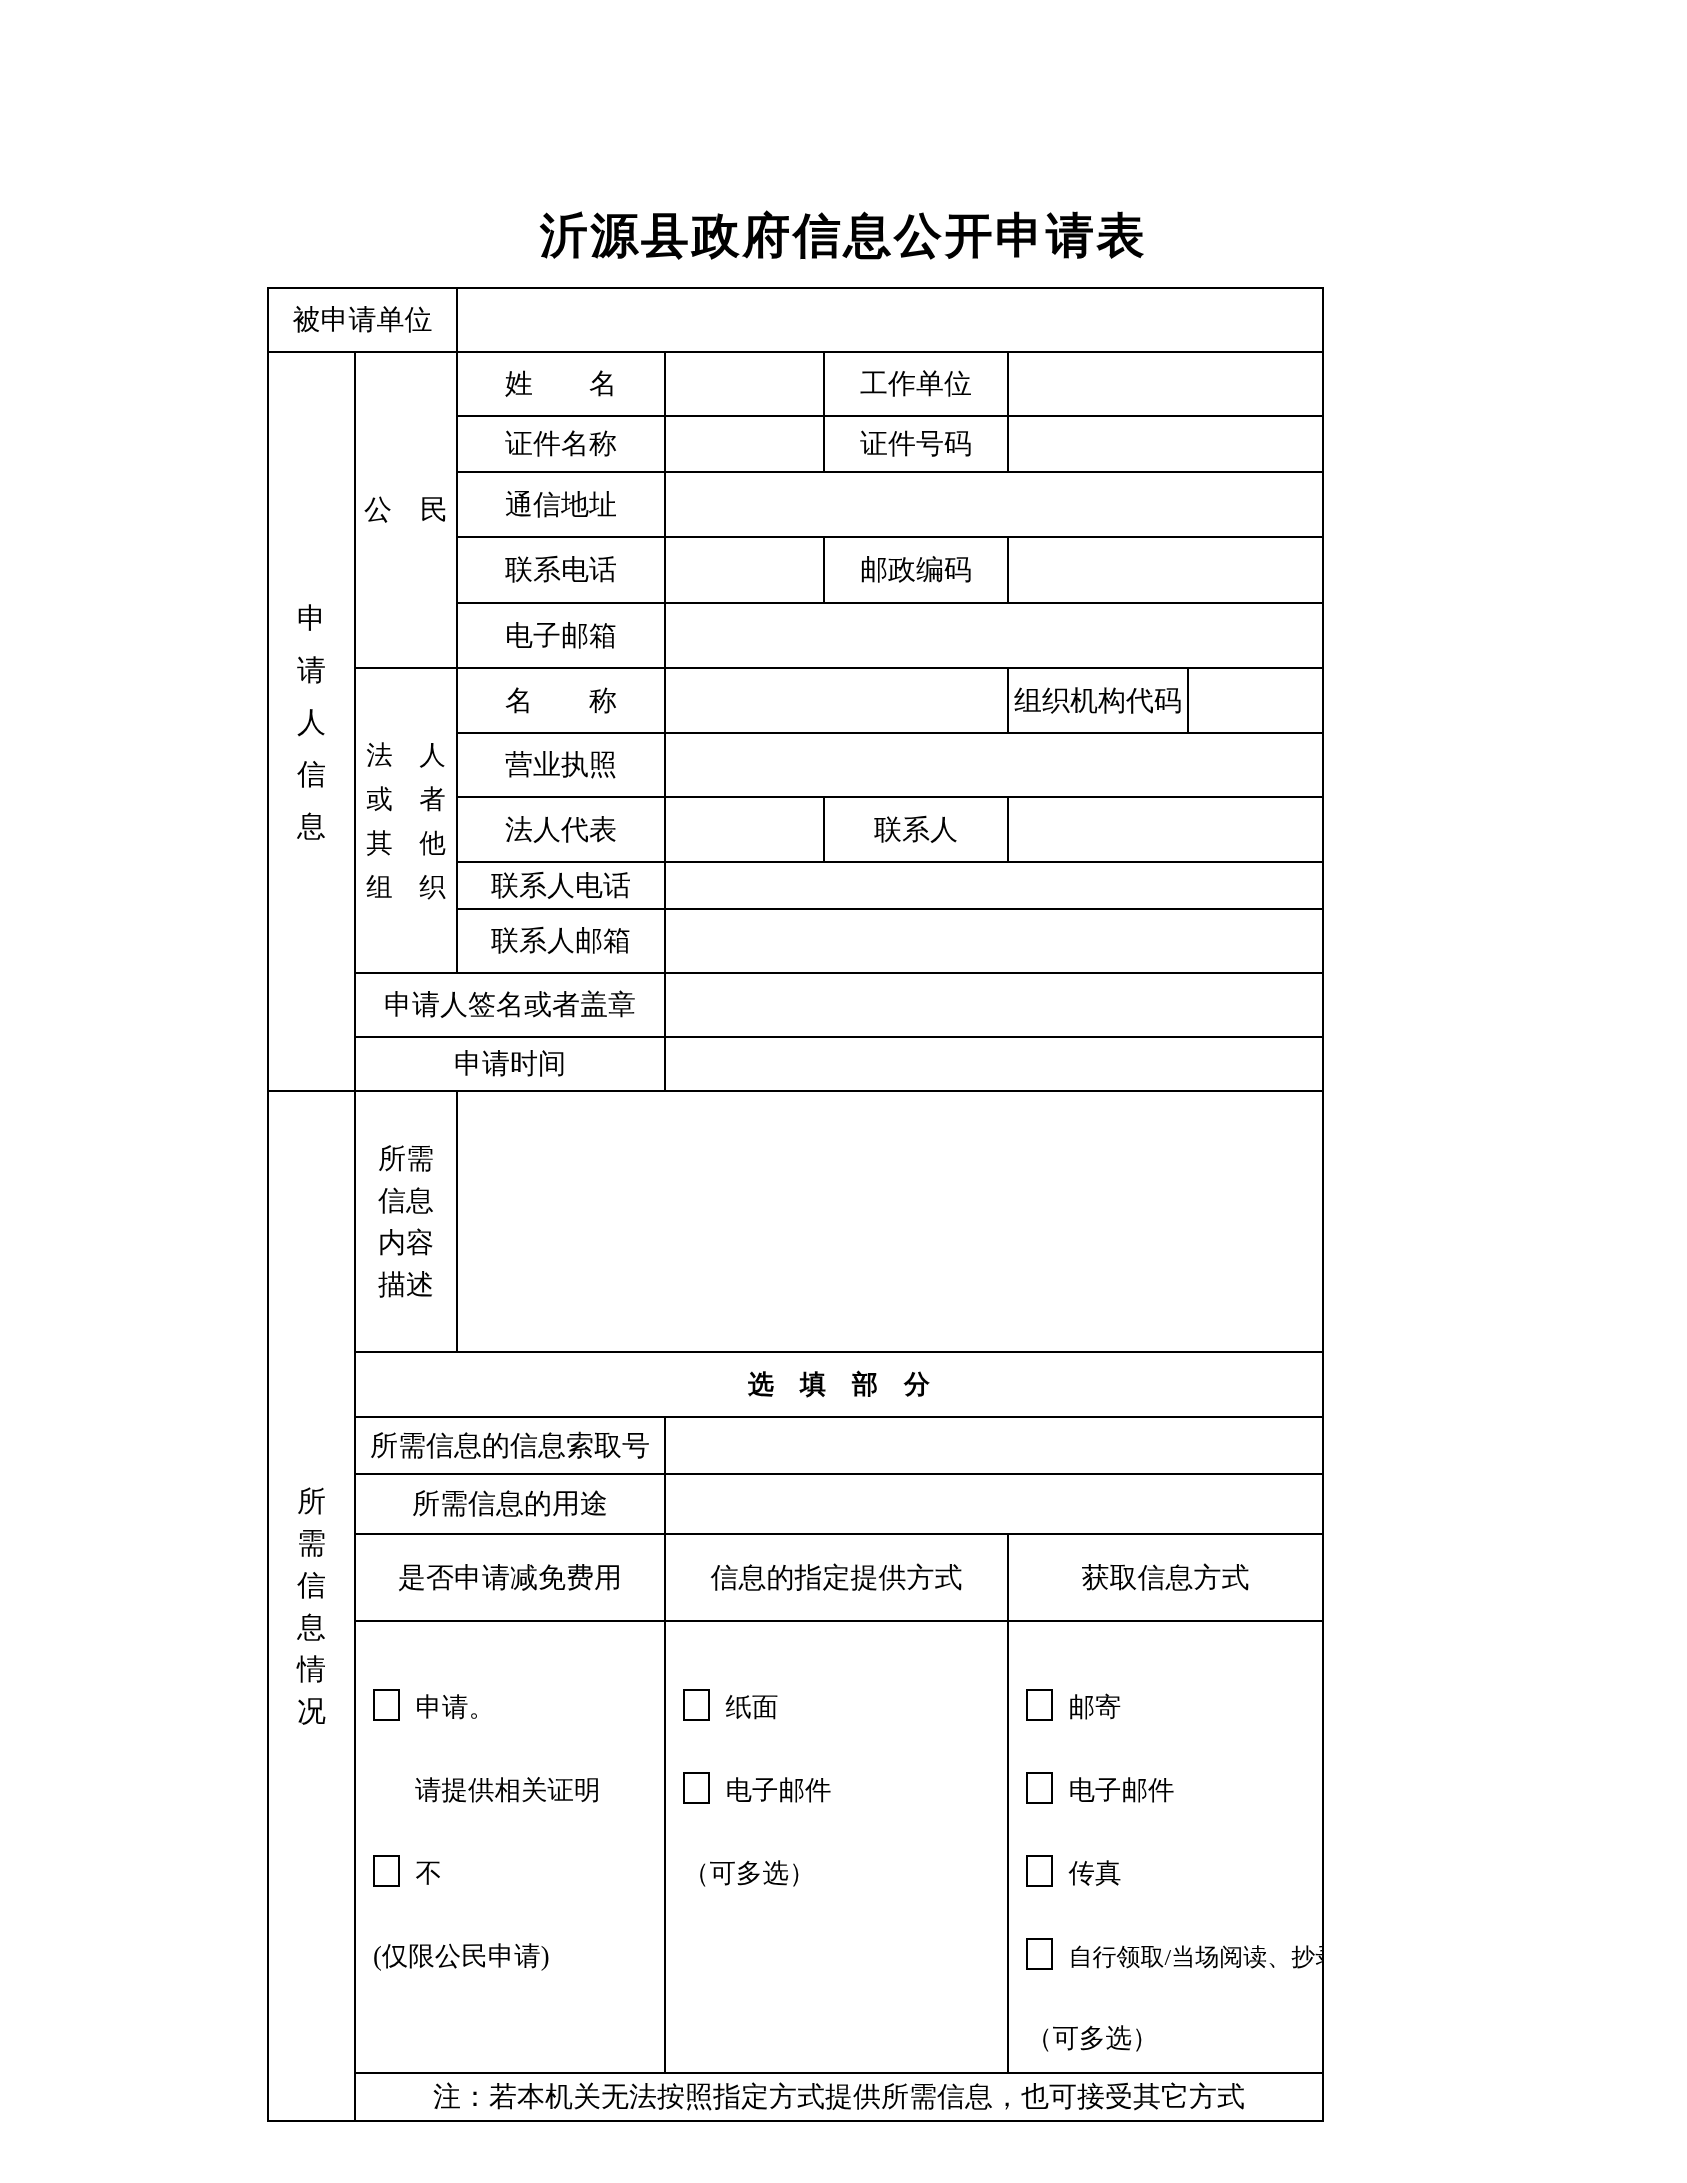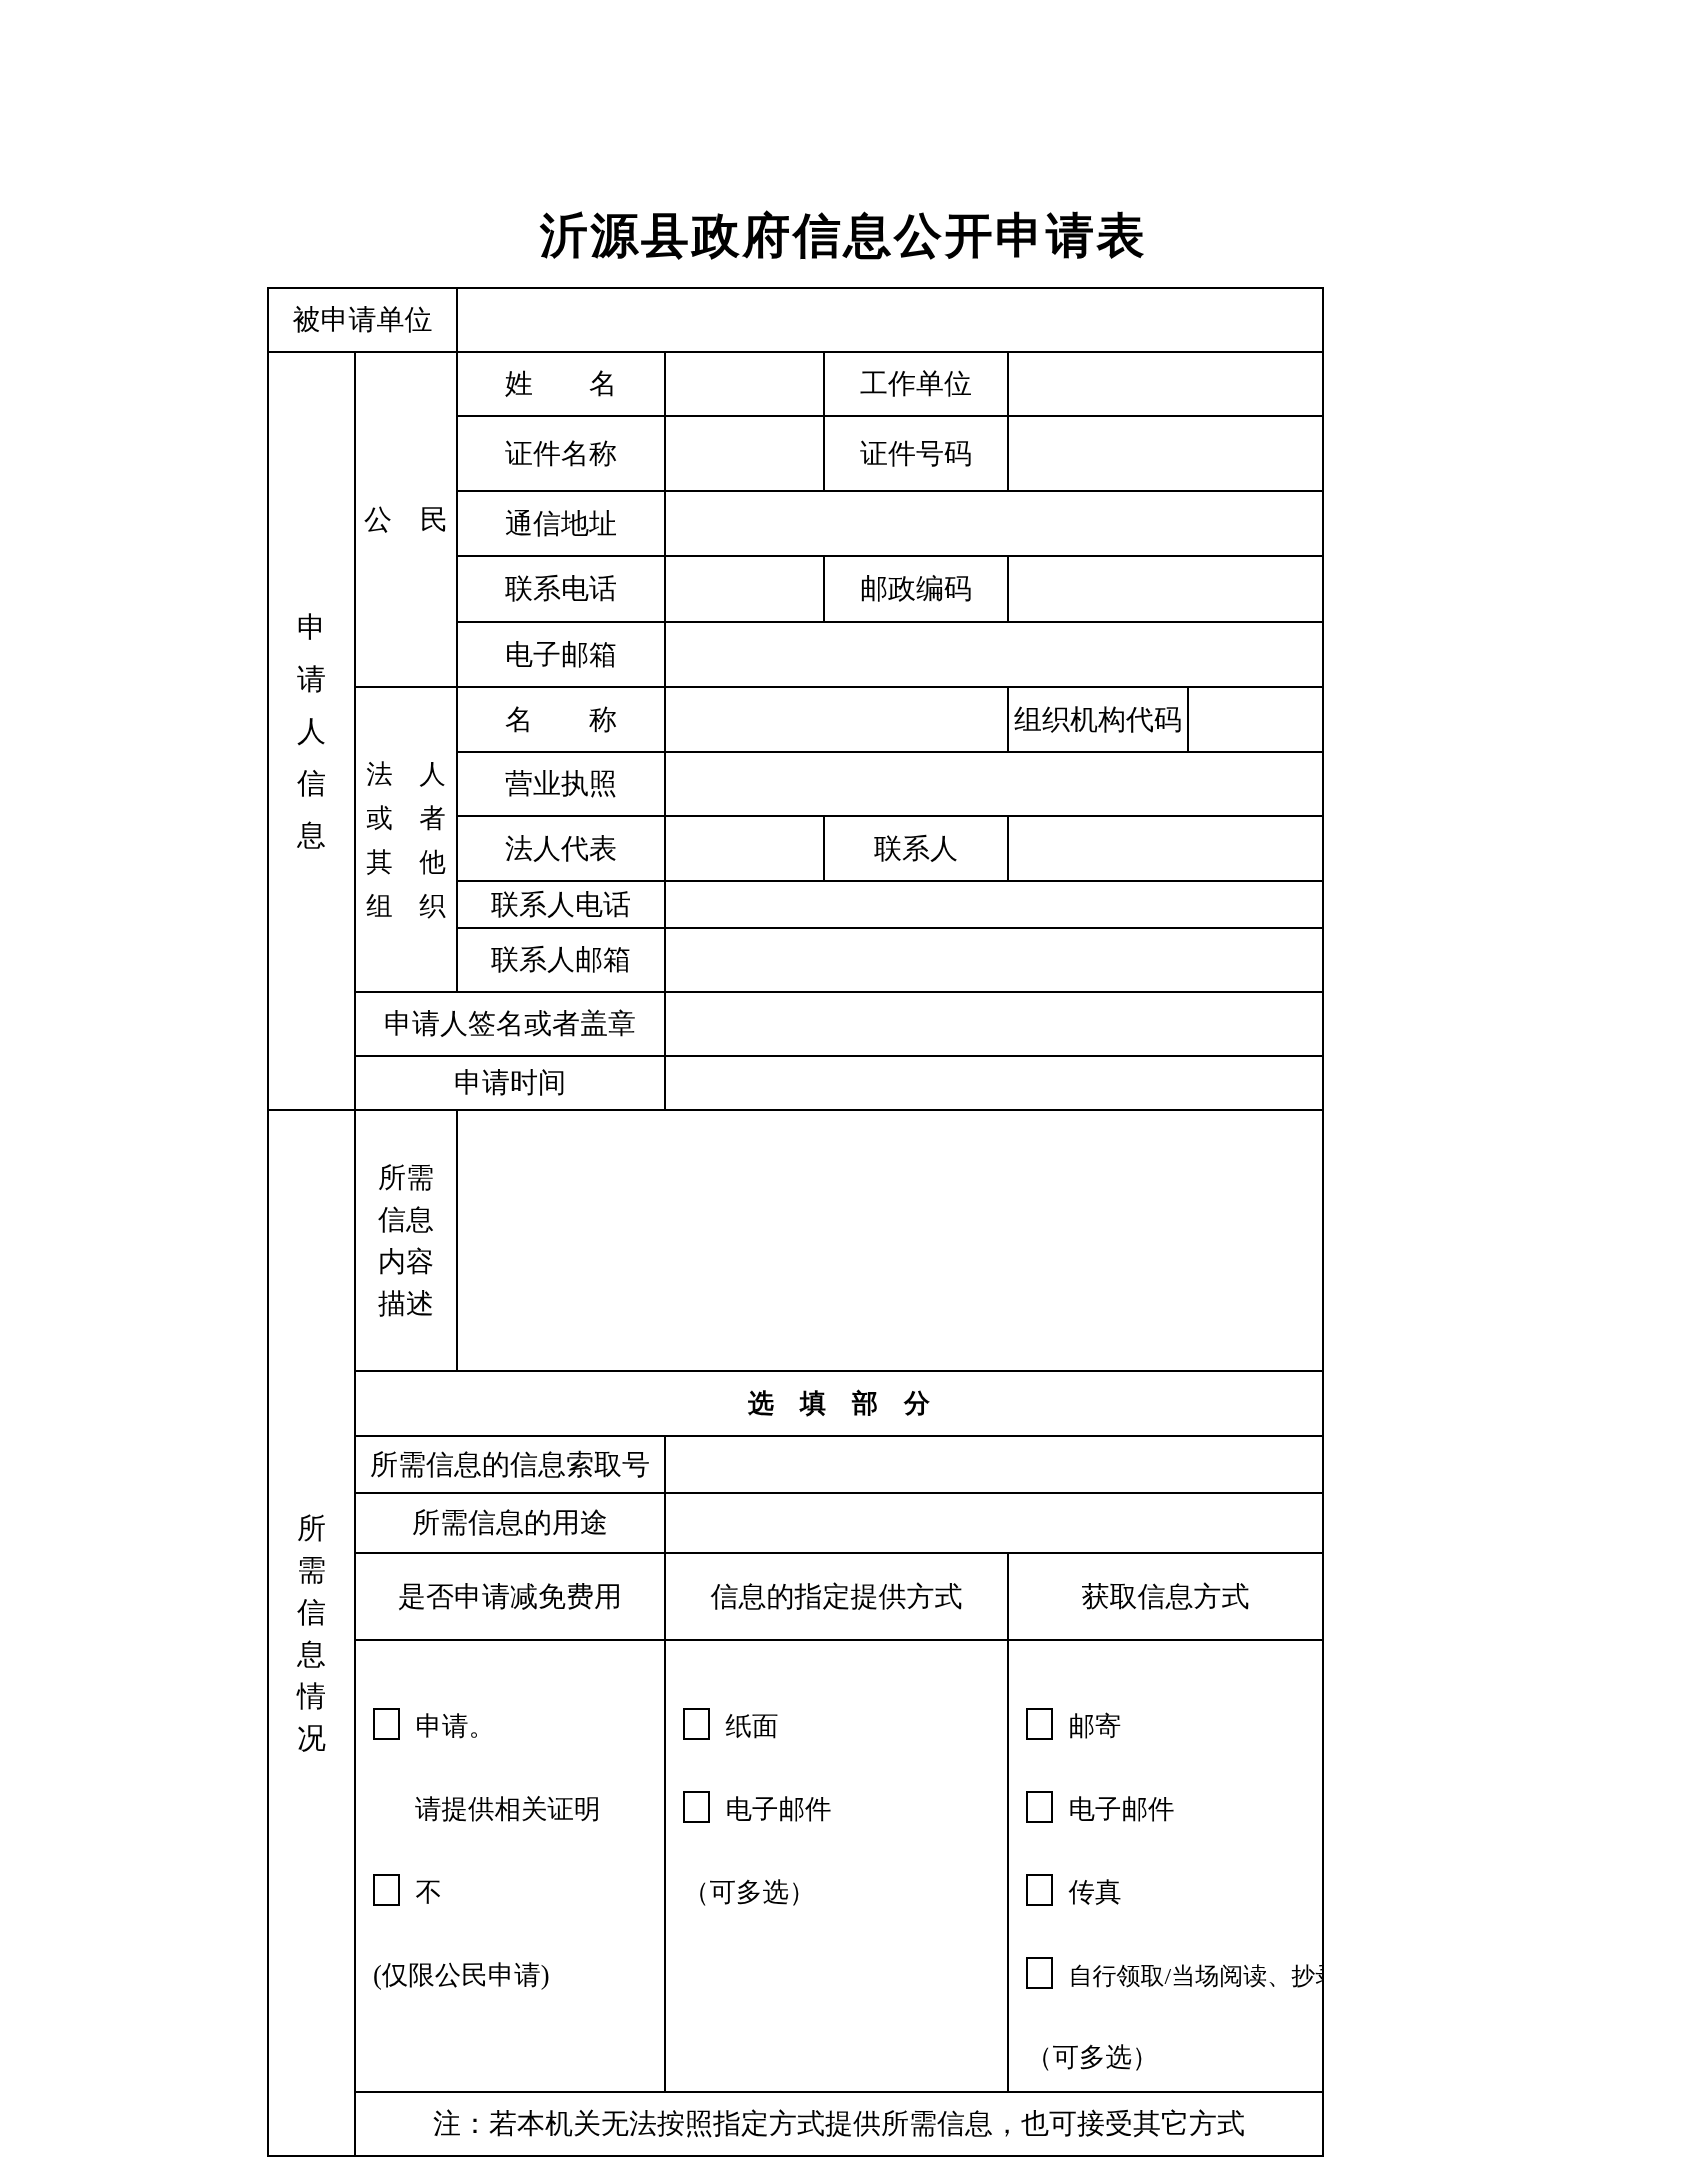--- a/index.html
+++ b/index.html
@@ -93,21 +93,21 @@
         <span class="vchar">信</span>
         <span class="vchar">息</span>
       </td>
       <td rowspan="5">公　民</td>
       <td>姓　　名</td>
       <td class="blank"></td>
       <td>工作单位</td>
       <td colspan="2" class="blank"></td>
     </tr>
 
-    <tr style="height:75px">
+    <tr style="height:56px">
       <td>证件名称</td>
       <td class="blank"></td>
       <td>证件号码</td>
       <td colspan="2" class="blank"></td>
     </tr>
 
     <tr style="height:65px">
       <td>通信地址</td>
       <td colspan="4" class="blank"></td>
     </tr>
@@ -221,20 +221,20 @@
       </td>
       <td colspan="2" class="opts">
         <div class="opt-line tight"><span class="cb"></span><span>邮寄</span></div>
         <div class="opt-line tight"><span class="cb"></span><span>电子邮件</span></div>
         <div class="opt-line tight"><span class="cb"></span><span>传真</span></div>
         <div class="opt-line tight small"><span class="cb"></span><span>自行领取/当场阅读、抄录</span></div>
         <div class="opt-line tight">（可多选）</div>
       </td>
     </tr>
 
-    <tr style="height:64px">
+    <tr style="height:48px">
       <td colspan="6" class="note-row">注：若本机关无法按照指定方式提供所需信息，也可接受其它方式</td>
     </tr>
   </tbody>
     </table>
 
 </div>
 
 
 </body></html>

